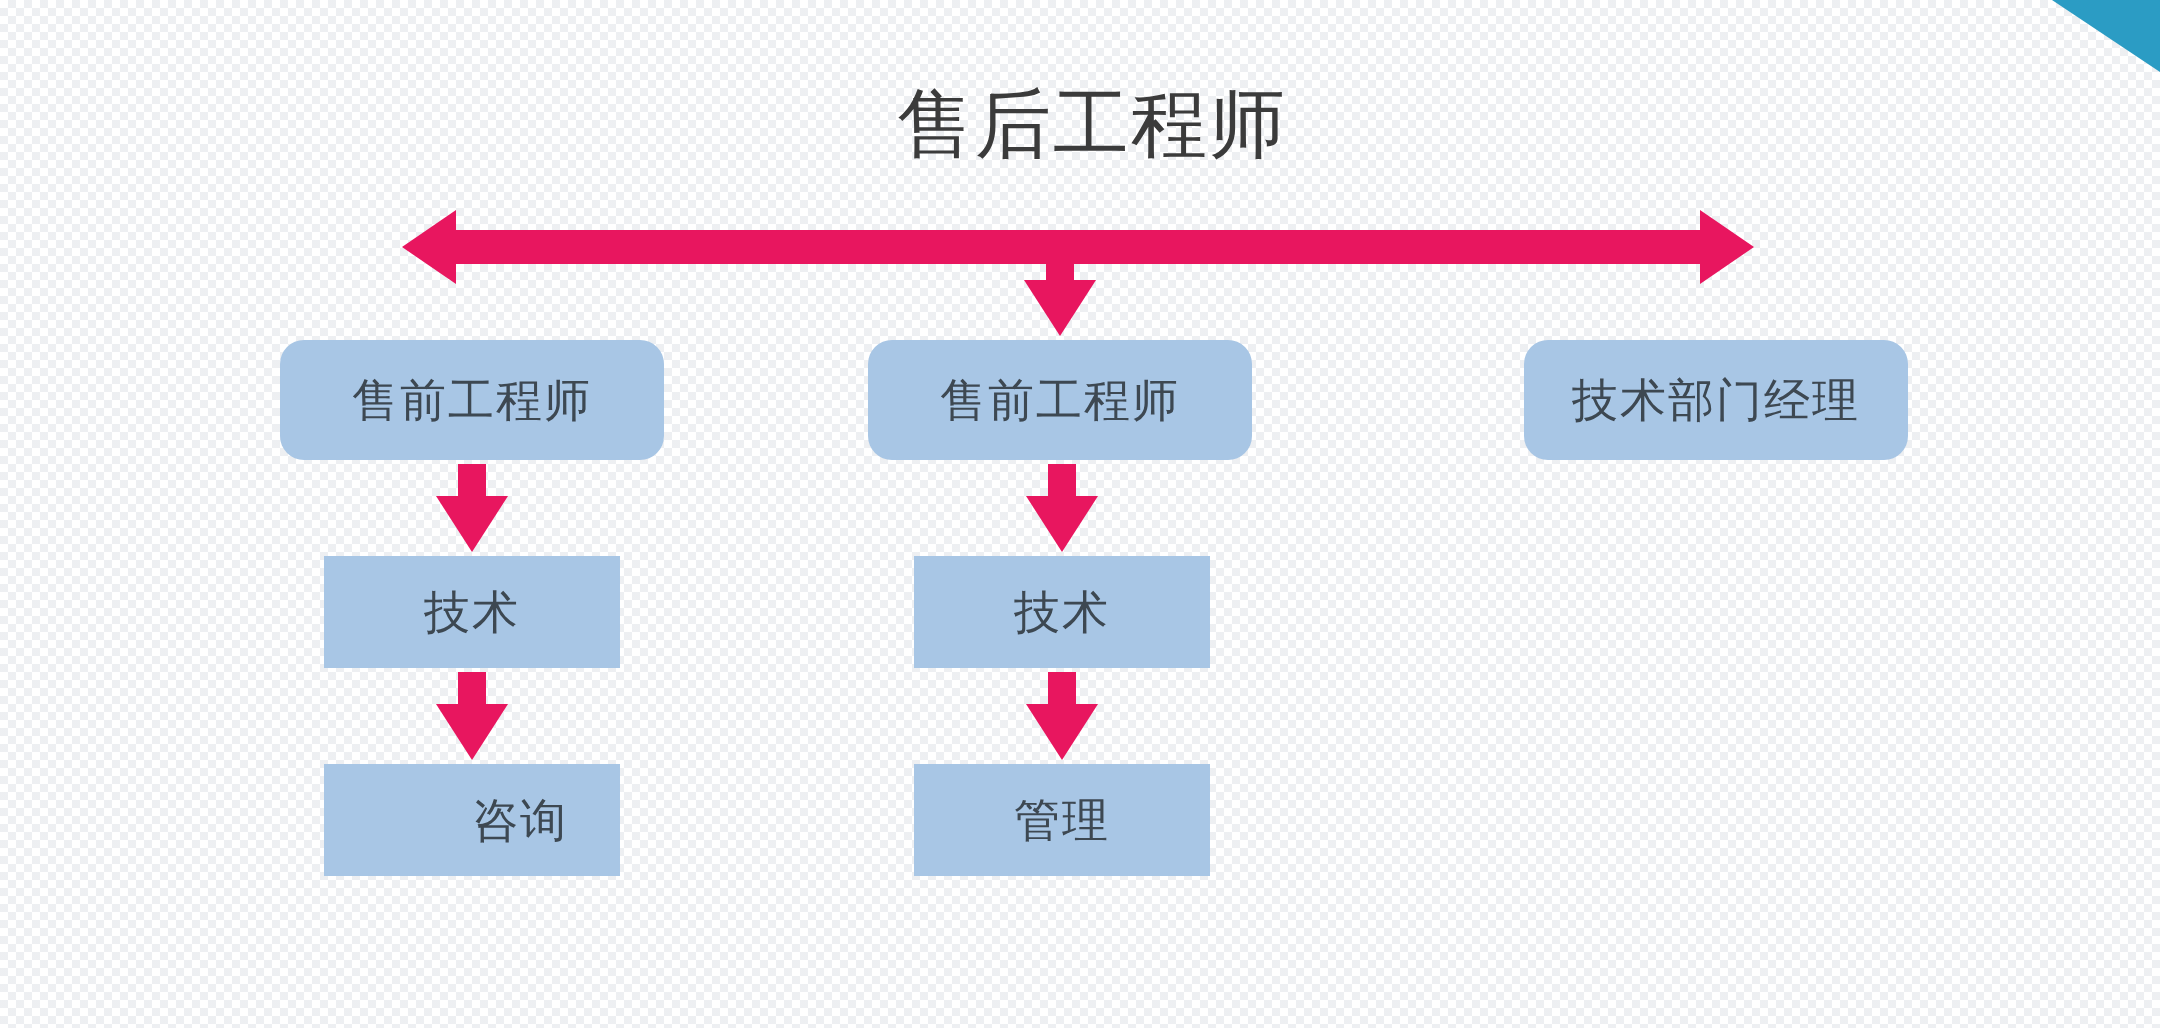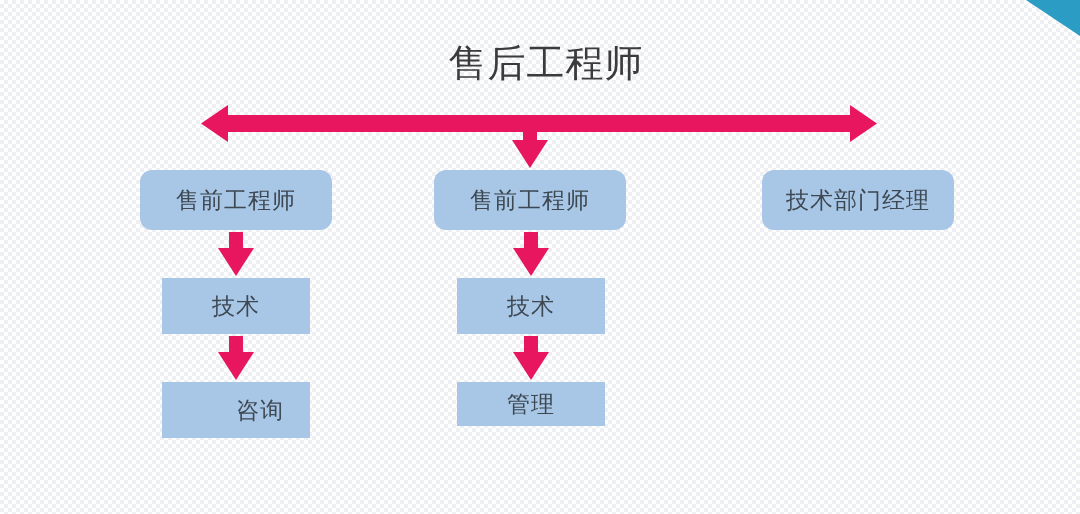--- a/index.html
+++ b/index.html
@@ -78,21 +78,21 @@
 
   
   #node-presales-1  { left: 140px; top: 170px; width: 192px; height: 60px; }
   #node-presales-2  { left: 434px; top: 170px; width: 192px; height: 60px; }
   #node-tech-mgr    { left: 741px; top: 170px; width: 192px; height: 60px; margin-left: 21px; }
   
   #node-tech-1      { left: 162px; top: 278px; width: 148px; height: 56px; }
   #node-tech-2      { left: 457px; top: 278px; width: 148px; height: 56px; }
   
   #node-consult     { left: 162px; top: 382px; width: 148px; height: 56px; padding-left: 48px; }
-  #node-manage      { left: 457px; top: 382px; width: 148px; height: 44px; }
+  #node-manage      { left: 457px; top: 382px; width: 148px; height: 56px; }
 </style>
 </head>
 <body>
 
 <div id="slide">
 
   <svg id="corner-wedge" viewBox="0 0 84 36" preserveAspectRatio="none">
     <polygon points="84,0 84,36 30,0" fill="#2b9cc4"></polygon>
   </svg>
 

